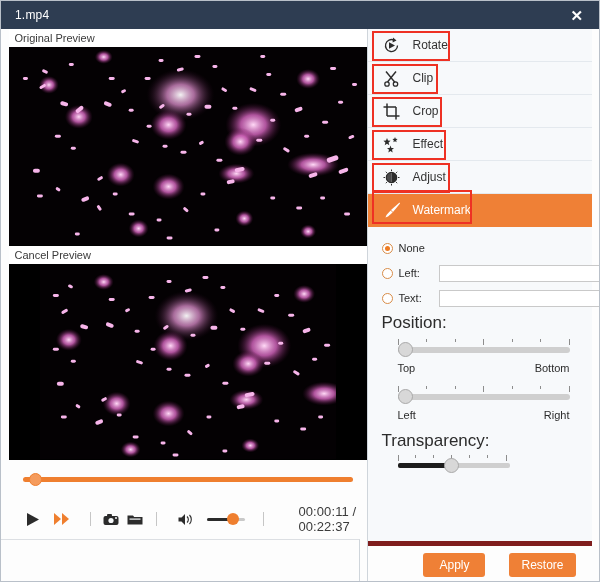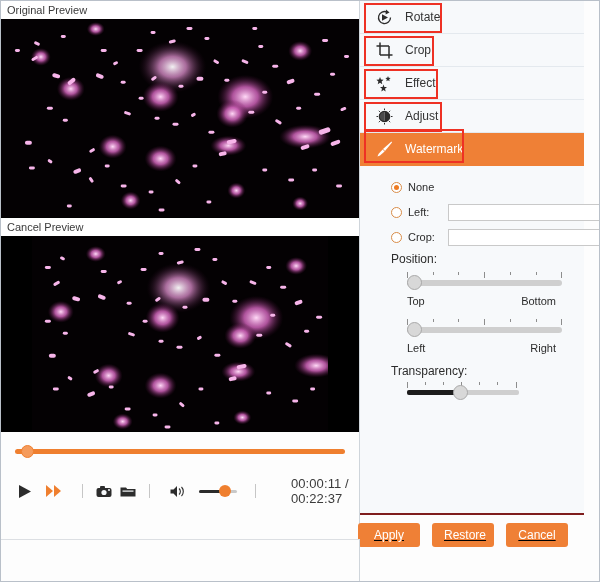--- a/index.html
+++ b/index.html
@@ -37,20 +37,21 @@
     font-weight: bold;
     line-height: 1;
     cursor: pointer;
     padding: 2px 4px;
   }
 
   
   .body-split {
     display: flex;
     height: 554px;
+    justify-content: center;
   }
   .left-pane {
     width: 359px;
     display: flex;
     flex-direction: column;
     background: #ffffff;
     border-right: 1px solid #cfd5db;
   }
   .right-pane {
     width: 224px;
@@ -181,21 +182,21 @@
     position: absolute;
     border: 2px solid #ee3124;
     pointer-events: none;
     top: 2px; left: 4px;
     height: 30px;
     z-index: 5;
   }
 
   
   .wm-options {
-    padding: 10px 12px 0 31px;
+    padding: 10px 12px 0 14px;
     flex: 1;
     font-size: 11px;
     color: #2c2c2c;
   }
   .opt-row {
     display: flex;
     align-items: center;
     height: 22px;
     gap: 6px;
     margin-bottom: 3px;
@@ -216,40 +217,40 @@
     border-radius: 50%;
     background: #ee7b22;
   }
   .opt-label { min-width: 34px; }
   .txt-input {
     height: 17px;
     border: 1px solid #c9c9c9;
     background: #fff;
     flex: 1;
   }
-  .section-label { margin: 4px 0 2px 0; font-size: 12px; }
+  .section-label { margin: 4px 0 2px 0; font-size: 17px; }
 
   .slider-wrap { position: relative; height: 22px; margin: 6px 10px 0 16px; }
   .slider-ticks { position: absolute; top: 0; left: 0; right: 0; height: 6px; }
   .tick { position: absolute; top: 0; width: 1px; background: #8d8d8d; }
   .slider-track {
     position: absolute; top: 8px; left: 0; right: 0;
     height: 6px; background: #cfcfcf; border-radius: 3px;
   }
   .slider-handle {
     position: absolute; top: 3px;
     width: 15px; height: 15px;
     border-radius: 50%;
     background: #d8d8d8;
     border: 1px solid #a9a9a9;
     cursor: pointer;
   }
   .slider-ends {
     display: flex; justify-content: space-between;
-    margin: 1px 16px 0 16px;
+    margin: 1px 10px 0 16px;
     font-size: 11px; color: #2c2c2c;
   }
   .tr-wrap { display: flex; align-items: center; margin-top: 4px; gap: 10px; }
   .tr-slider { position: relative; width: 112px; height: 20px; margin-left: 16px; }
   .tr-track {
     position: absolute; top: 8px; left: 0; right: 0;
     height: 5px; background: #cfcfcf; border-radius: 2px;
   }
   .tr-fill {
     position: absolute; top: 8px; left: 0;
@@ -275,27 +276,26 @@
     position: absolute; right: 5px; top: 2px;
     display: flex; flex-direction: column; gap: 2px;
     color: #c3c3c3; font-size: 6px; line-height: 6px;
     cursor: pointer;
   }
 
   
   .footer {
     height: 42px;
     background: #fdfdfd;
-    border-top: 2px solid #7f1d1d;
+    border-top: 5px solid #7f1d1d;
     display: flex;
     align-items: center;
     justify-content: flex-end;
-    gap: 12px;
+    gap: 24px;
     padding-right: 16px;
-    text-decoration: underline;
   }
   .action-btn {
     min-width: 62px;
     height: 24px;
     background: #ef8036;
     border: none;
     border-radius: 3px;
     color: #ffffff;
     font-size: 12px;
     font-family: "Liberation Sans", sans-serif;
@@ -303,20 +303,24 @@
     padding: 0 12px;
   }
   .bottom-strip { position: absolute; left: 0; bottom: 0; width: 359px; height: 42px;
     background: #fdfdfd; border-top: 1px solid #dcdfe3; border-right: 1px solid #cfd5db; }
 </style>
 </head>
 <body>
 
 <div class="window">
 
+  <div class="titlebar">
+    <span class="title-text">1.mp4</span>
+    <span class="close-btn">✕</span>
+  </div>
 
   <div class="body-split">
 
     <div class="left-pane">
 
       <div class="preview-label">Original Preview</div>
 
       <div class="video-box video-orig">
         <svg class="particles" viewBox="0 0 359 199" preserveAspectRatio="none">
           <defs>
@@ -559,20 +563,32 @@
             <svg width="17" height="17" viewBox="0 0 17 17">
               <path d="M14.5 8.5 A6 6 0 1 1 11 3.1" stroke="#2c2c2c" stroke-width="1.3" fill="none"></path>
               <polygon points="10,0.5 13.5,3.4 9.6,5.4" fill="#2c2c2c"></polygon>
               <polygon points="6,5.2 12,8.5 6,11.8" fill="#2c2c2c"></polygon>
             </svg>
           </span>
           <span>Rotate</span>
           <span class="annot" style="width:78px;"></span>
         </div>
 
+        <div class="tool-row">
+          <span class="tool-icon">
+            <svg width="17" height="17" viewBox="0 0 17 17">
+              <line x1="3" y1="1.5" x2="12" y2="12.5" stroke="#2c2c2c" stroke-width="1.4"></line>
+              <line x1="13" y1="1.5" x2="4.5" y2="12" stroke="#2c2c2c" stroke-width="1.4"></line>
+              <circle cx="4" cy="14" r="2.2" stroke="#2c2c2c" stroke-width="1.3" fill="none"></circle>
+              <circle cx="12.5" cy="14" r="2.2" stroke="#2c2c2c" stroke-width="1.3" fill="none"></circle>
+            </svg>
+          </span>
+          <span>Clip</span>
+          <span class="annot" style="width:66px;"></span>
+        </div>
 
         <div class="tool-row">
           <span class="tool-icon">
             <svg width="17" height="17" viewBox="0 0 17 17">
               <line x1="4" y1="0.5" x2="4" y2="13" stroke="#2c2c2c" stroke-width="1.5"></line>
               <line x1="0.5" y1="4" x2="13" y2="4" stroke="#2c2c2c" stroke-width="1.5"></line>
               <line x1="13" y1="4" x2="13" y2="16.5" stroke="#2c2c2c" stroke-width="1.5"></line>
               <line x1="4" y1="13" x2="16.5" y2="13" stroke="#2c2c2c" stroke-width="1.5"></line>
             </svg>
           </span>
@@ -635,21 +651,21 @@
 
         <div class="opt-row">
           <span class="radio"></span>
           <span class="opt-label">Left:</span>
           <input class="txt-input" type="text" placeholder="" style="">
 
         </div>
 
         <div class="opt-row">
           <span class="radio"></span>
-          <span class="opt-label">Crop:</span>
+          <span class="opt-label">Text:</span>
           <input class="txt-input" type="text" placeholder="" style="">
 
         </div>
 
         <div class="section-label">Position:</div>
 
         <div class="slider-wrap">
           <div class="slider-ticks">
             <span class="tick" style="left:0%;height:6px;"></span>
             <span class="tick" style="left:16.6%;height:3px;"></span>
@@ -701,19 +717,18 @@
             <span class="tr-track"></span>
             <span class="tr-fill"></span>
             <span class="tr-handle"></span>
           </span>
         </div>
       </div>
 
       <div class="footer">
         <button class="action-btn">Apply</button>
         <button class="action-btn">Restore</button>
-        <button class="action-btn">Cancel</button>
       </div>
     </div>
   </div>
 
   <div class="bottom-strip"></div>
 </div>
 
 </body></html>

